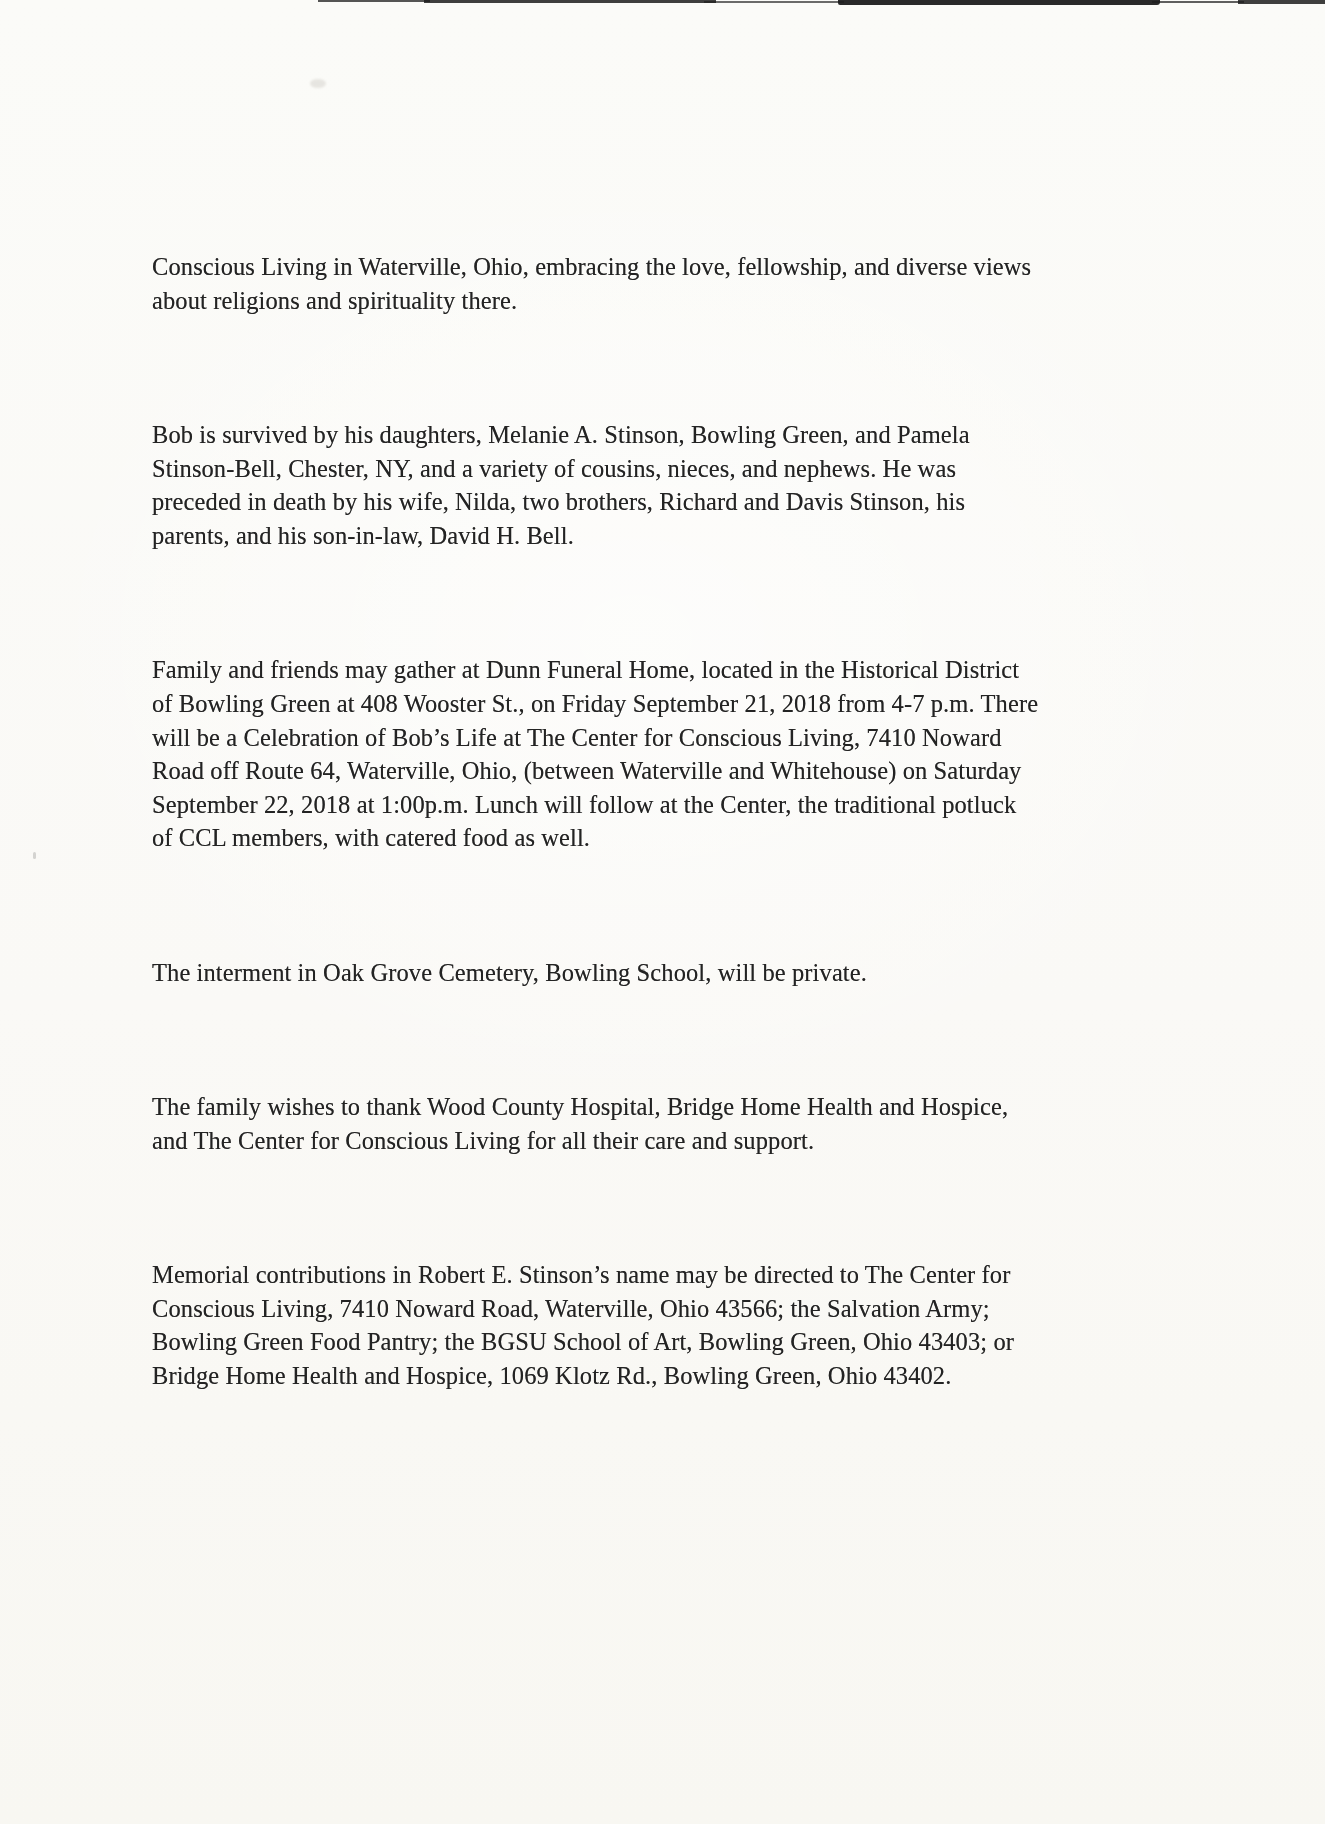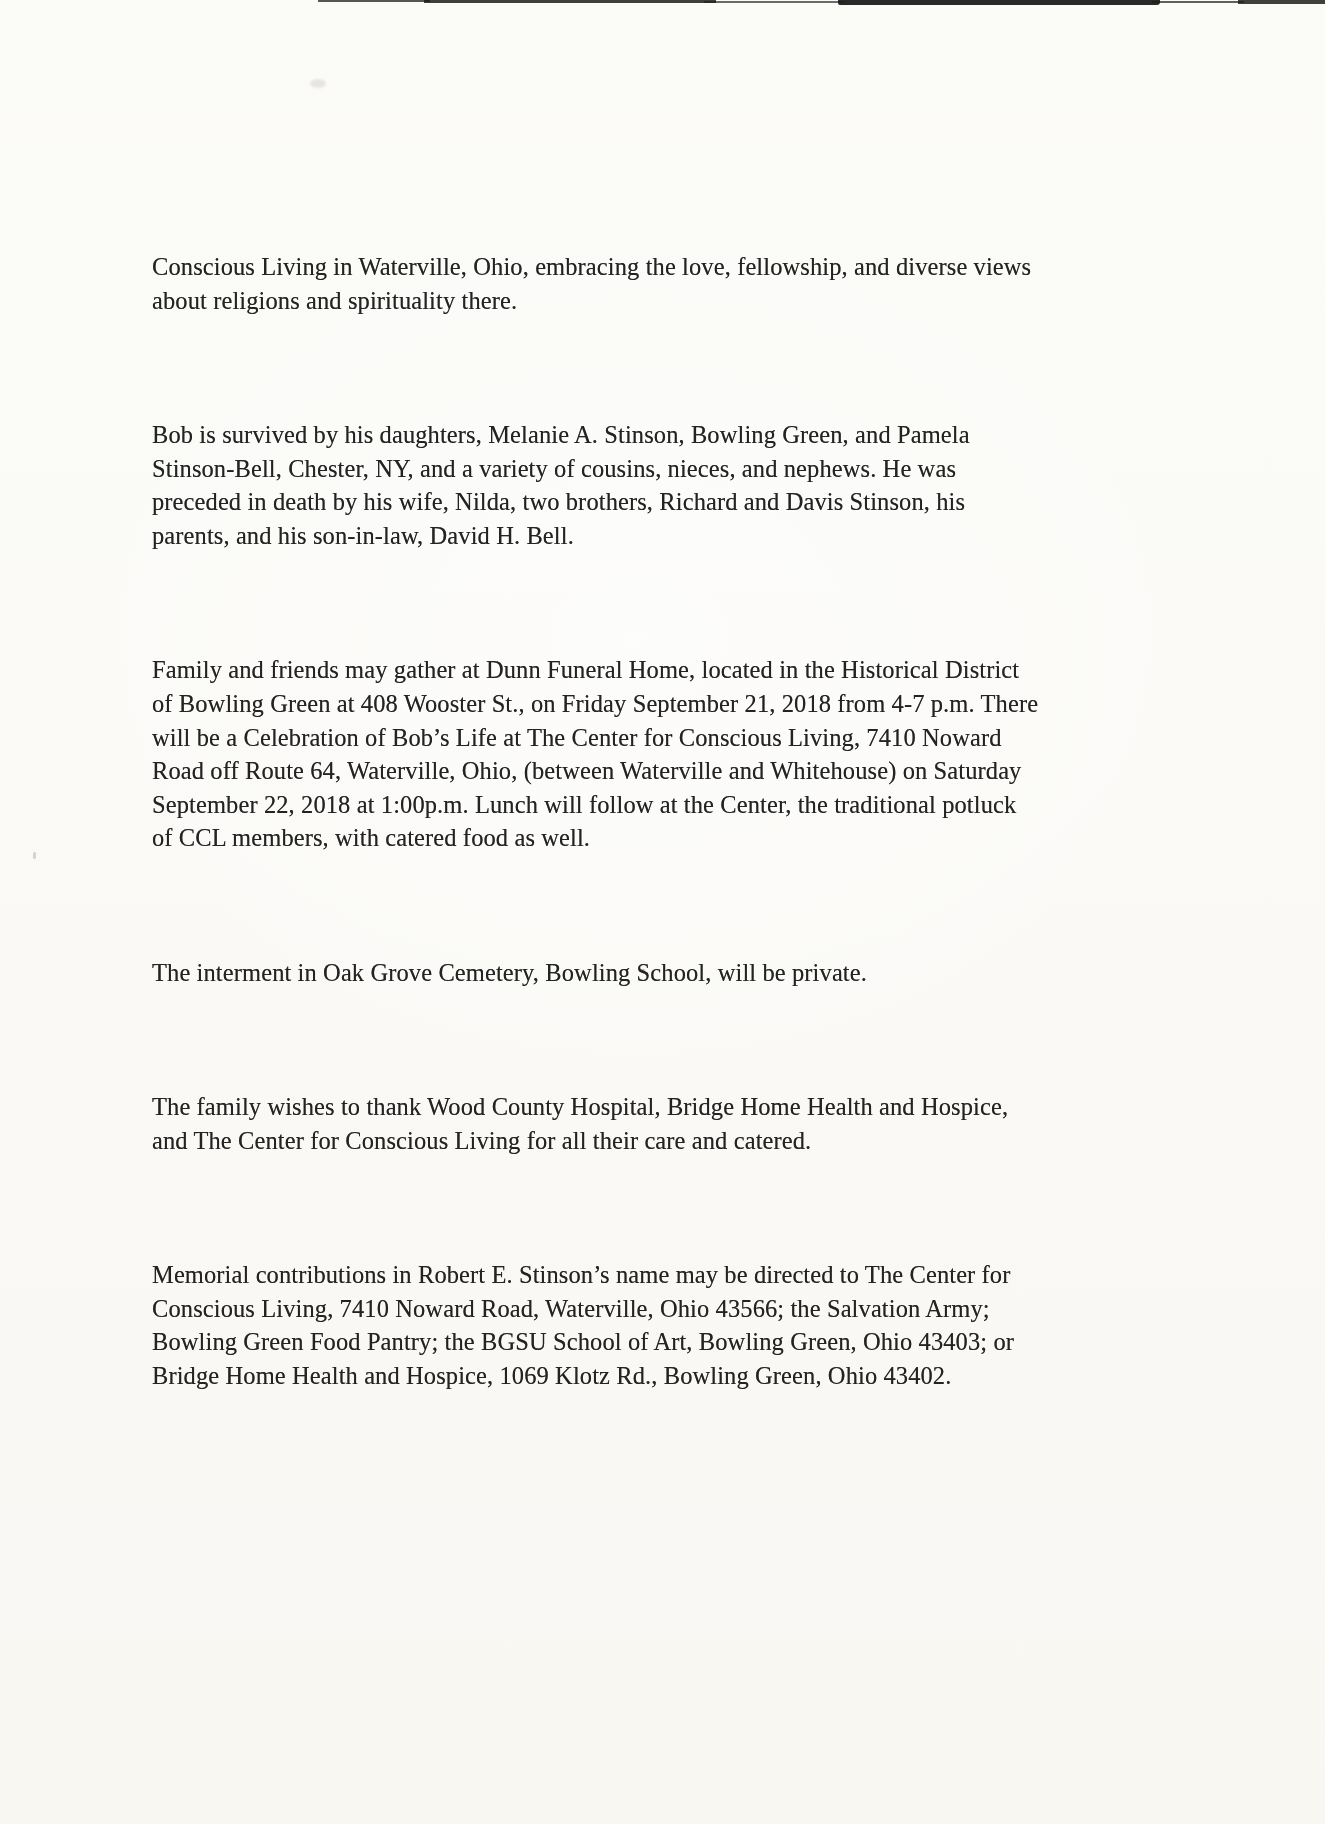--- a/index.html
+++ b/index.html
@@ -80,20 +80,20 @@
 preceded in death by his wife, Nilda, two brothers, Richard and Davis Stinson, his
 parents, and his son-in-law, David H. Bell.</p>
     <p>Family and friends may gather at Dunn Funeral Home, located in the Historical District
 of Bowling Green at 408 Wooster St., on Friday September 21, 2018 from 4-7 p.m. There
 will be a Celebration of Bob’s Life at The Center for Conscious Living, 7410 Noward
 Road off Route 64, Waterville, Ohio, (between Waterville and Whitehouse) on Saturday
 September 22, 2018 at 1:00p.m. Lunch will follow at the Center, the traditional potluck
 of CCL members, with catered food as well.</p>
     <p>The interment in Oak Grove Cemetery, Bowling School, will be private.</p>
     <p>The family wishes to thank Wood County Hospital, Bridge Home Health and Hospice,
-and The Center for Conscious Living for all their care and catered.</p>
+and The Center for Conscious Living for all their care and support.</p>
     <p>Memorial contributions in Robert E. Stinson’s name may be directed to The Center for
 Conscious Living, 7410 Noward Road, Waterville, Ohio 43566; the Salvation Army;
 Bowling Green Food Pantry; the BGSU School of Art, Bowling Green, Ohio 43403; or
 Bridge Home Health and Hospice, 1069 Klotz Rd., Bowling Green, Ohio 43402.</p>
   </main>
 
 </div>
 
 </body></html>

